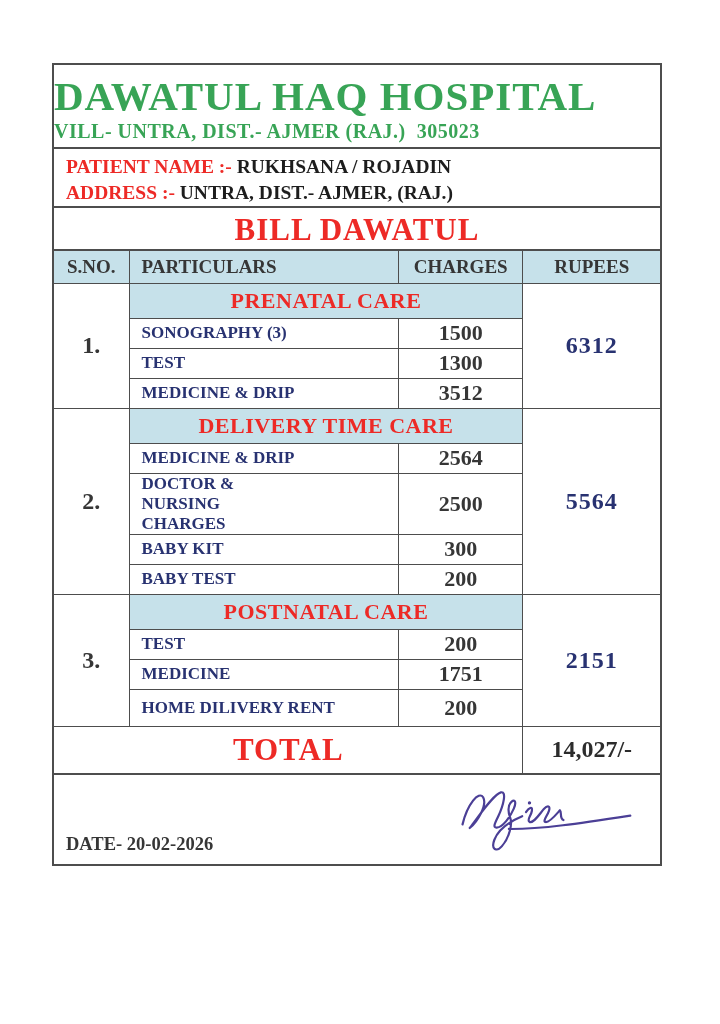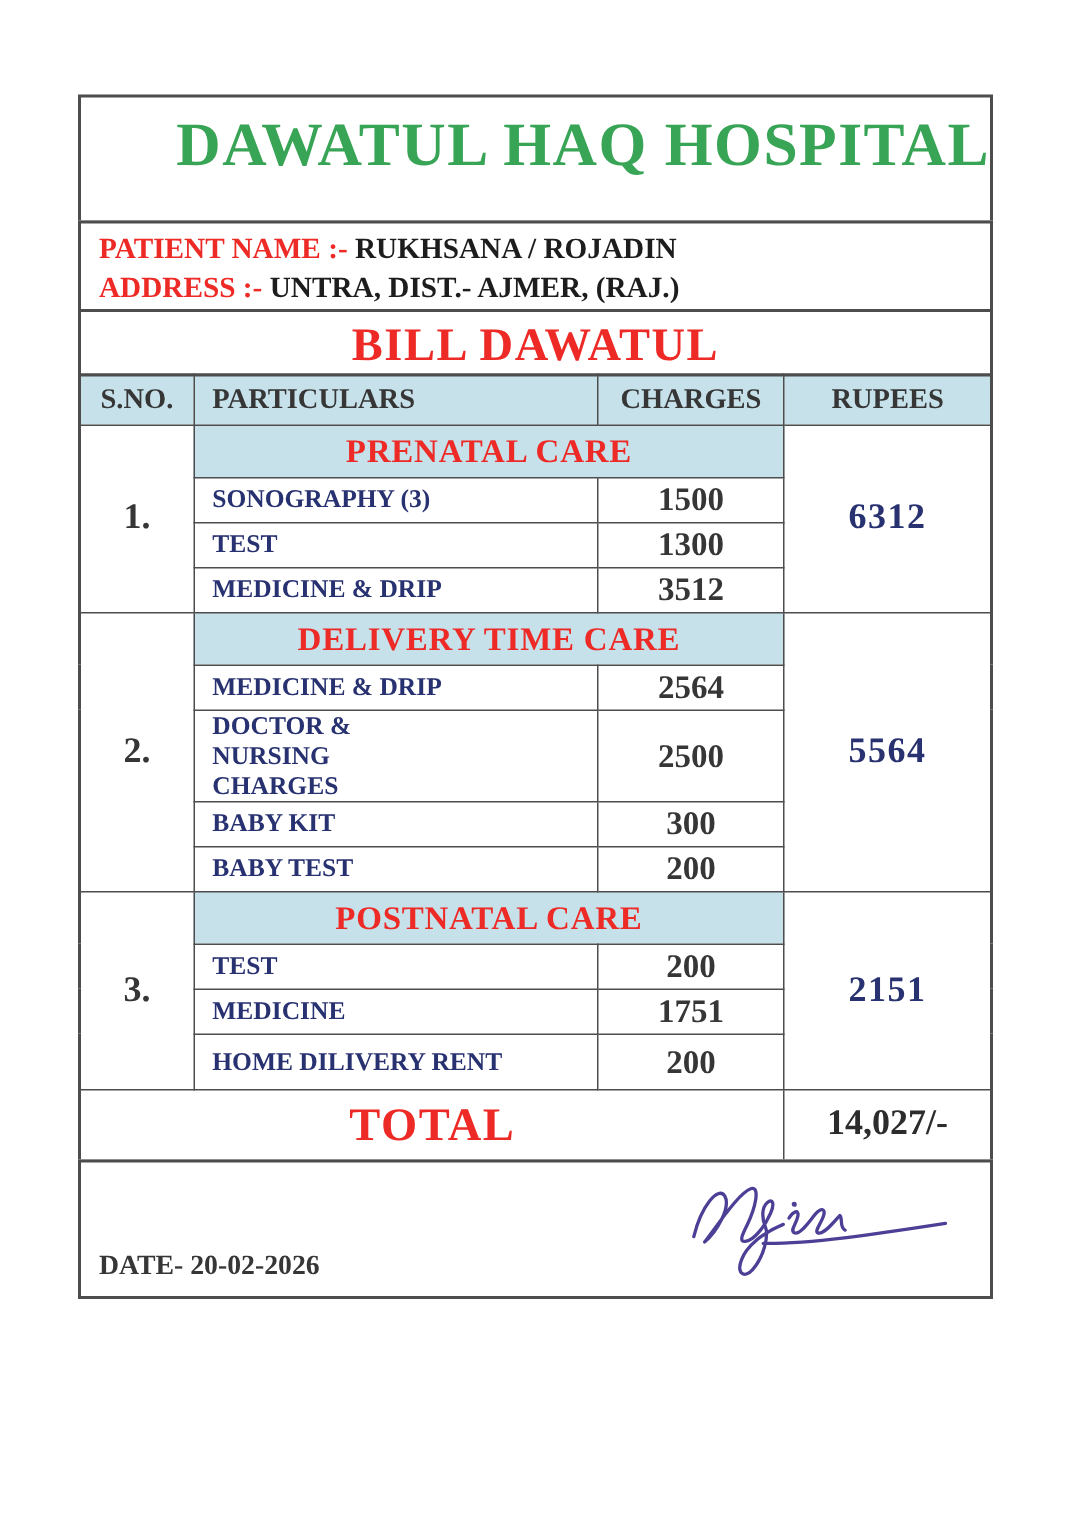--- a/index.html
+++ b/index.html
@@ -10,21 +10,21 @@
     font-weight: 700;
     position: relative;
   }
   .page { position: relative; width: 720px; height: 1024px; background: #ffffff; }
   .doc { position: absolute; left: 52px; top: 63px; width: 610px; }
 
   .box { border: 2px solid #4d4d4d; background: #ffffff; }
   .box + .box, .box + table, table + .box { margin-top: -2px; }
 
   
-  .header-box { height: 86px; text-align: right; padding-top: 8px; }
+  .header-box { height: 86px; text-align: left; padding-top: 8px; }
   .hospital-name {
     color: #38a456; font-size: 41px; line-height: 46px; letter-spacing: 1px;
     font-weight: 700;
   }
   .hospital-address {
     color: #38a456; font-size: 20px; line-height: 24px; letter-spacing: 0.5px;
     white-space: pre;
   }
 
   
@@ -83,20 +83,21 @@
   }
 </style>
 </head>
 <body>
 
 <div class="page">
   <div class="doc">
 
     <div class="box header-box">
       <div class="hospital-name">DAWATUL HAQ HOSPITAL</div>
+      <div class="hospital-address">VILL- UNTRA, DIST.- AJMER (RAJ.)  305023</div>
     </div>
 
     <div class="box patient-box">
       <div class="patient-line">
         <span class="red-label">PATIENT NAME :-</span>
         <span class="patient-value">RUKHSANA / ROJADIN</span>
       </div>
       <div class="patient-line">
         <span class="red-label">ADDRESS :-</span>
         <span class="patient-value">UNTRA, DIST.- AJMER, (RAJ.)</span>

